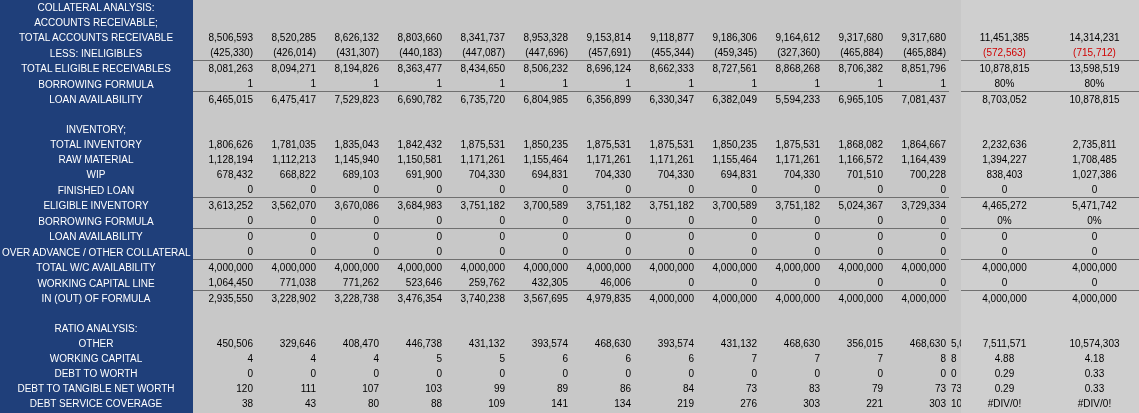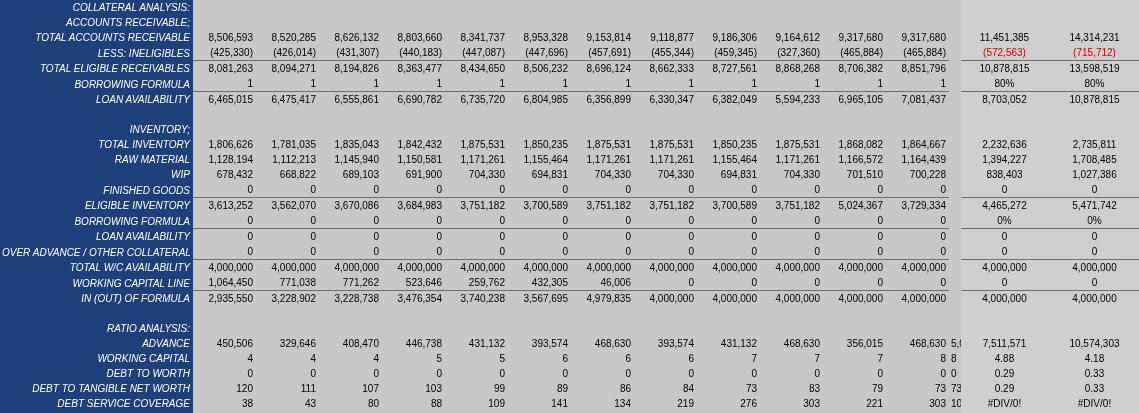--- a/index.html
+++ b/index.html
@@ -37,24 +37,23 @@
   
   col.c-label { width: 193px; }
   col.c-num   { width: 63px; }
   col.c-gap   { width: 12px; }
   col.c-tot   { width: 88px; }
   col.c-tot2  { width: 92px; }
 
   td.label {
     background: #1f3f7a;
     color: #ffffff;
-    text-align: right;
+    text-align: center;
     padding-left: 3px;
     font-size: 10.5px;
-    font-style: italic;
   }
   td.num {
     background: #c8c8c8;
     color: #000000;
     text-align: right;
   }
   td.gap {
     background: #c8c8c8;
   }
   td.tot {
@@ -205,21 +204,21 @@
         <td class="num ruleBot">1</td>
         <td class="gap"></td>
         <td class="tot ruleBot">80%</td>
         <td class="tot ruleBot">80%</td>
       </tr>
 
       <tr>
         <td class="label">   LOAN AVAILABILITY</td>
         <td class="num">6,465,015</td>
         <td class="num">6,475,417</td>
-        <td class="num">6,555,861</td>
+        <td class="num">7,529,823</td>
         <td class="num">6,690,782</td>
         <td class="num">6,735,720</td>
         <td class="num">6,804,985</td>
         <td class="num">6,356,899</td>
         <td class="num">6,330,347</td>
         <td class="num">6,382,049</td>
         <td class="num">5,594,233</td>
         <td class="num">6,965,105</td>
         <td class="num">7,081,437</td>
         <td class="gap"></td>
@@ -316,21 +315,21 @@
         <td class="num">694,831</td>
         <td class="num">704,330</td>
         <td class="num">701,510</td>
         <td class="num">700,228</td>
         <td class="gap"></td>
         <td class="tot">838,403</td>
         <td class="tot">1,027,386</td>
       </tr>
 
       <tr>
-        <td class="label">   FINISHED GOODS</td>
+        <td class="label">   FINISHED LOAN</td>
         <td class="num ruleBot">0</td>
         <td class="num ruleBot">0</td>
         <td class="num ruleBot">0</td>
         <td class="num ruleBot">0</td>
         <td class="num ruleBot">0</td>
         <td class="num ruleBot">0</td>
         <td class="num ruleBot">0</td>
         <td class="num ruleBot">0</td>
         <td class="num ruleBot">0</td>
         <td class="num ruleBot">0</td>
@@ -506,21 +505,21 @@
         <td class="num"></td>
         <td class="num"></td>
         <td class="num"></td>
         <td class="num"></td>
         <td class="gap"></td>
         <td class="tot"></td>
         <td class="tot"></td>
       </tr>
 
       <tr>
-        <td class="label">ADVANCE</td>
+        <td class="label">OTHER</td>
         <td class="num">450,506</td>
         <td class="num">329,646</td>
         <td class="num">408,470</td>
         <td class="num">446,738</td>
         <td class="num">431,132</td>
         <td class="num">393,574</td>
         <td class="num">468,630</td>
         <td class="num">393,574</td>
         <td class="num">431,132</td>
         <td class="num">468,630</td>

